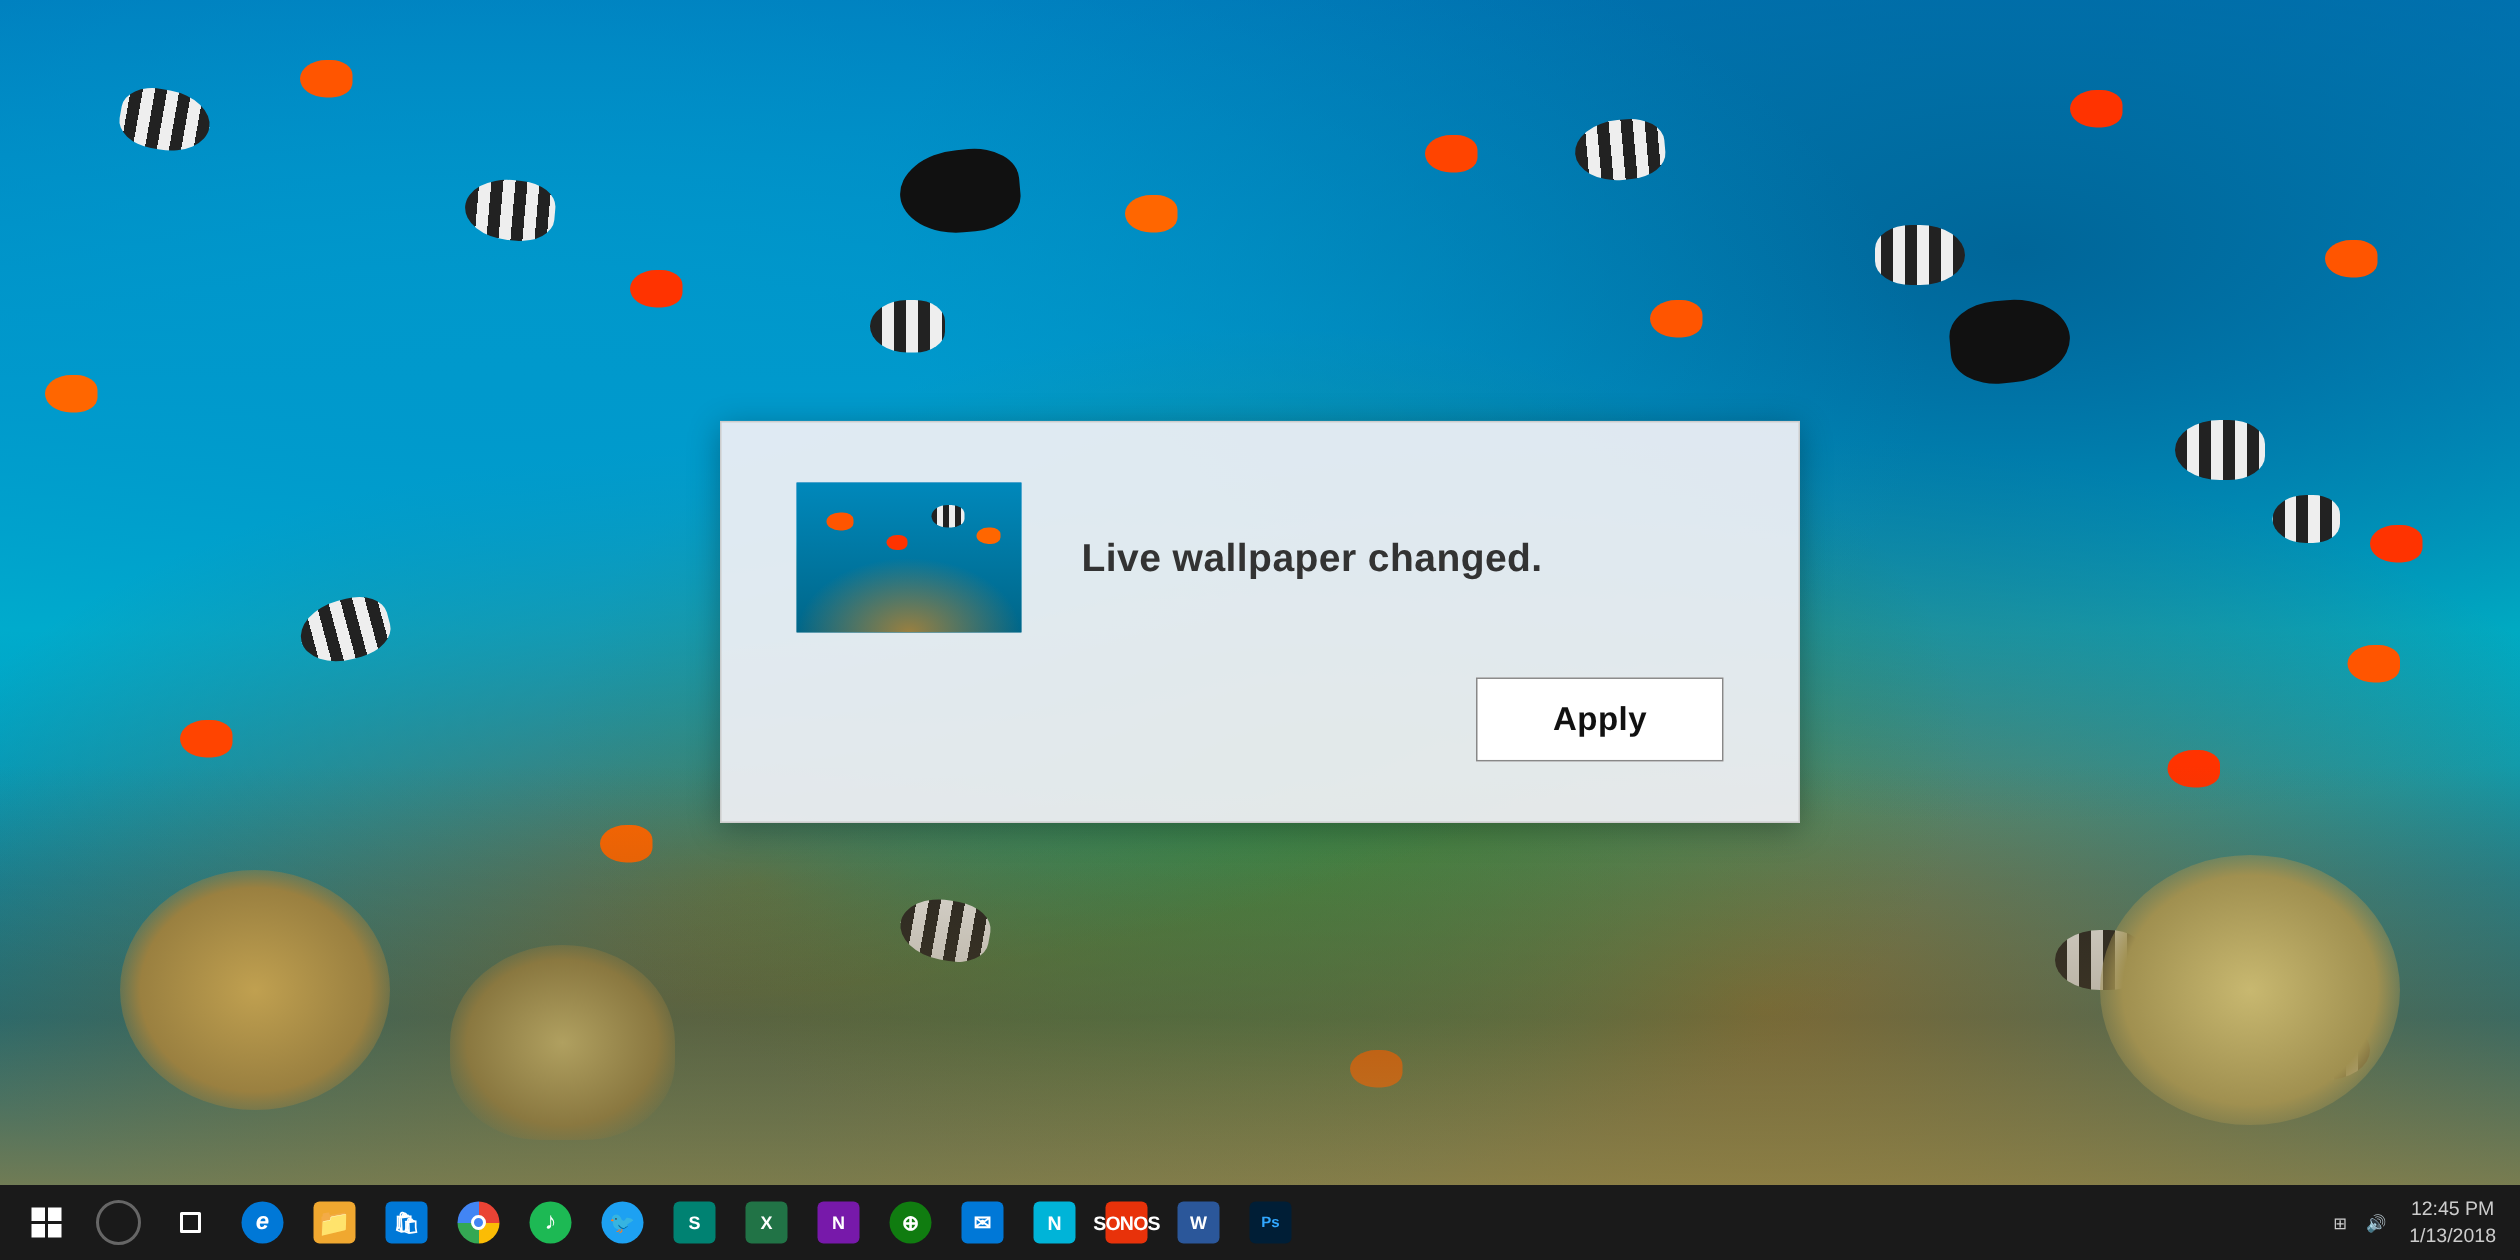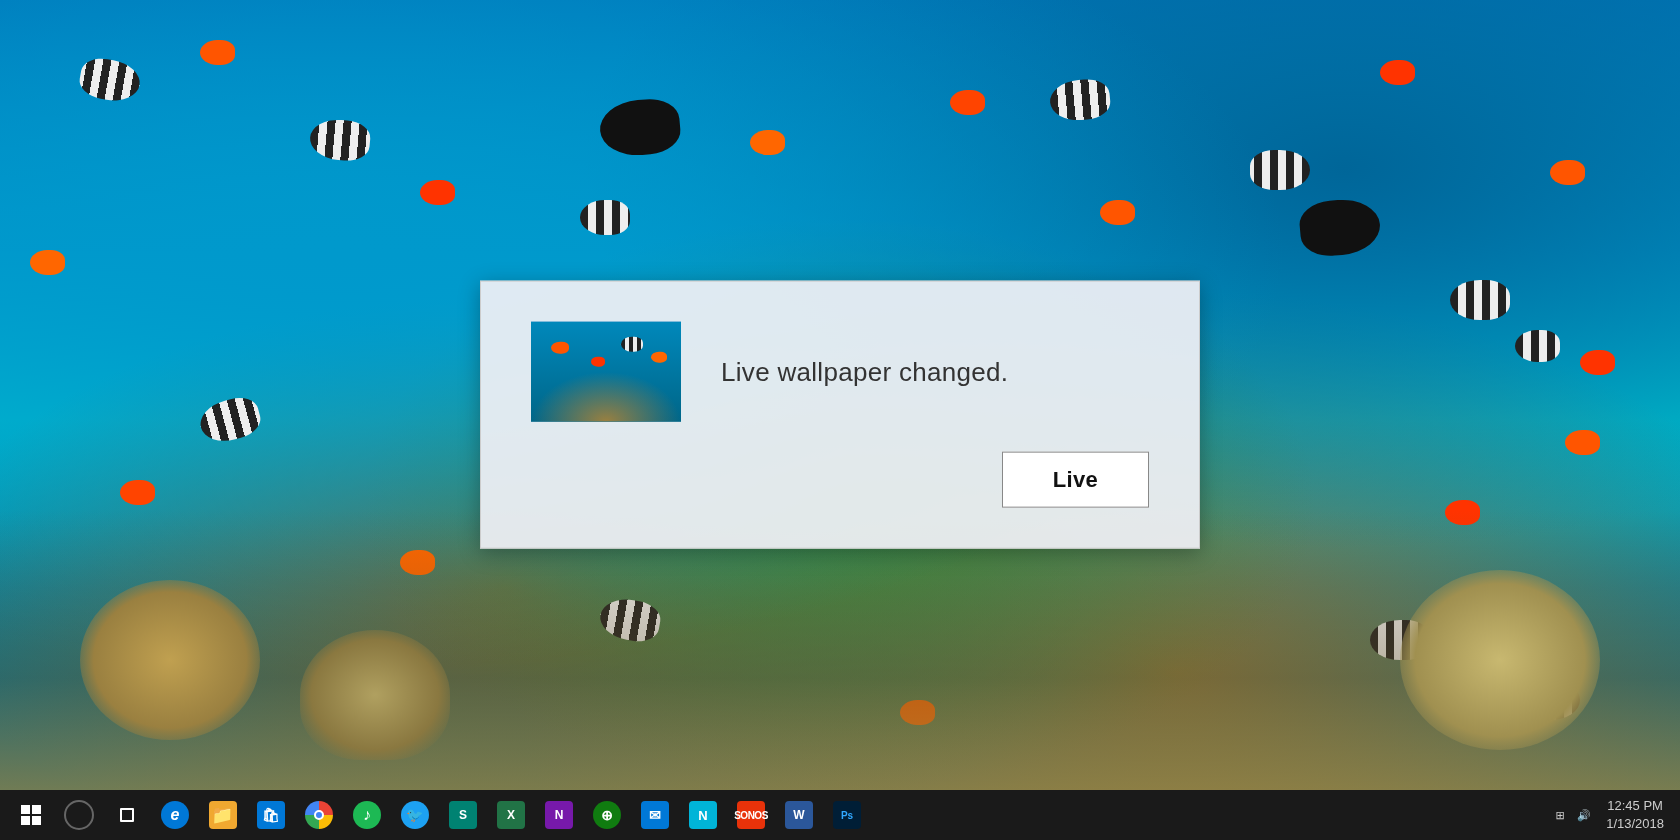--- a/index.html
+++ b/index.html
@@ -69,21 +69,21 @@
 
     .dialog-thumbnail-fish {
       position: absolute;
       background: #ff4400;
       border-radius: 50%;
     }
 
     .dialog-message {
       font-size: 26px;
       color: #333;
-      font-weight: 400;
+      font-weight: 700;
       letter-spacing: 0.3px;
     }
 
     .dialog-buttons {
       display: flex;
       justify-content: flex-end;
       gap: 16px;
     }
 
     .btn-apply {
@@ -357,21 +357,21 @@
       <div style="position:absolute;bottom:0;left:0;right:0;height:50px;background:radial-gradient(ellipse at 50% 100%,#9a8040 0%,transparent 70%);"></div>
       <div class="dialog-thumbnail-fish" style="width:18px;height:12px;top:20px;left:20px;background:#ff5500;border-radius:50% 40% 40% 50%;"></div>
       <div class="dialog-thumbnail-fish" style="width:14px;height:10px;top:35px;left:60px;background:#ff3300;border-radius:50% 40% 40% 50%;"></div>
       <div class="dialog-thumbnail-fish" style="width:22px;height:15px;top:15px;left:90px;background:repeating-linear-gradient(90deg,#222 0px,#222 4px,#eee 4px,#eee 8px);border-radius:50% 40% 40% 50%;"></div>
       <div class="dialog-thumbnail-fish" style="width:16px;height:11px;top:30px;left:120px;background:#ff6600;border-radius:50% 40% 40% 50%;"></div>
     </div>
 
     <div class="dialog-message">Live wallpaper changed.</div>
   </div>
   <div class="dialog-buttons">
-    <button class="btn-apply">Live</button>
+    <button class="btn-apply">Apply</button>
   </div>
 </div>
 
 <div class="taskbar">
 
   <div class="taskbar-item start-btn">
     <div class="win-logo">
       <div></div>
         <div></div>
         <div></div>
@@ -433,21 +433,21 @@
 
   <div class="taskbar-item">
     <div class="app-square" style="background:#0078d7; font-size:14px;">✉</div>
   </div>
 
   <div class="taskbar-item">
     <div class="app-square" style="background:#00b4d8; color:white; font-size:13px; font-weight:bold;">N</div>
   </div>
 
   <div class="taskbar-item">
-    <div class="app-square" style="background:#e8320a; color:white; font-size:10px; font-weight:bold; letter-spacing:-0.5px;">SONOS</div>
+    <div class="app-square" style="background:#e8320a; color:white; font-size:13px; font-weight:bold; letter-spacing:-0.5px;">SONOS</div>
   </div>
 
   <div class="taskbar-item">
     <div class="app-square" style="background:#2b579a; color:white; font-size:12px; font-weight:bold;">W</div>
   </div>
 
   <div class="taskbar-item">
     <div class="app-square" style="background:#001e36; color:#31a8ff; font-size:10px; font-weight:bold;">Ps</div>
   </div>
 

